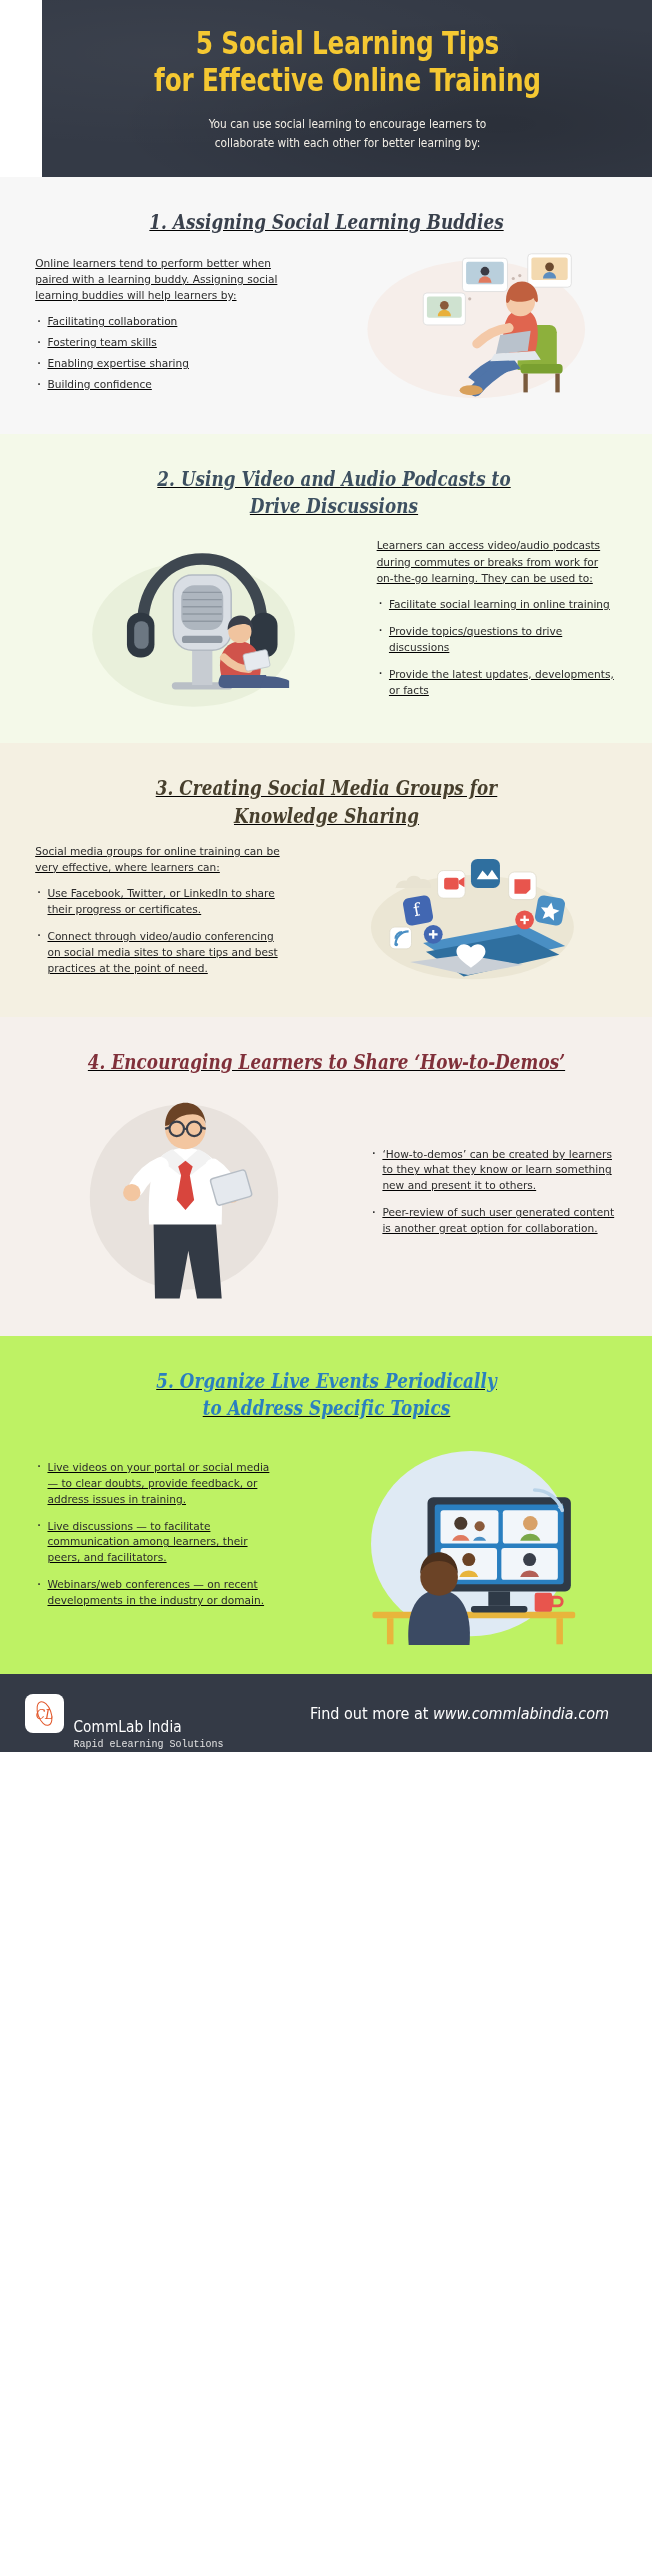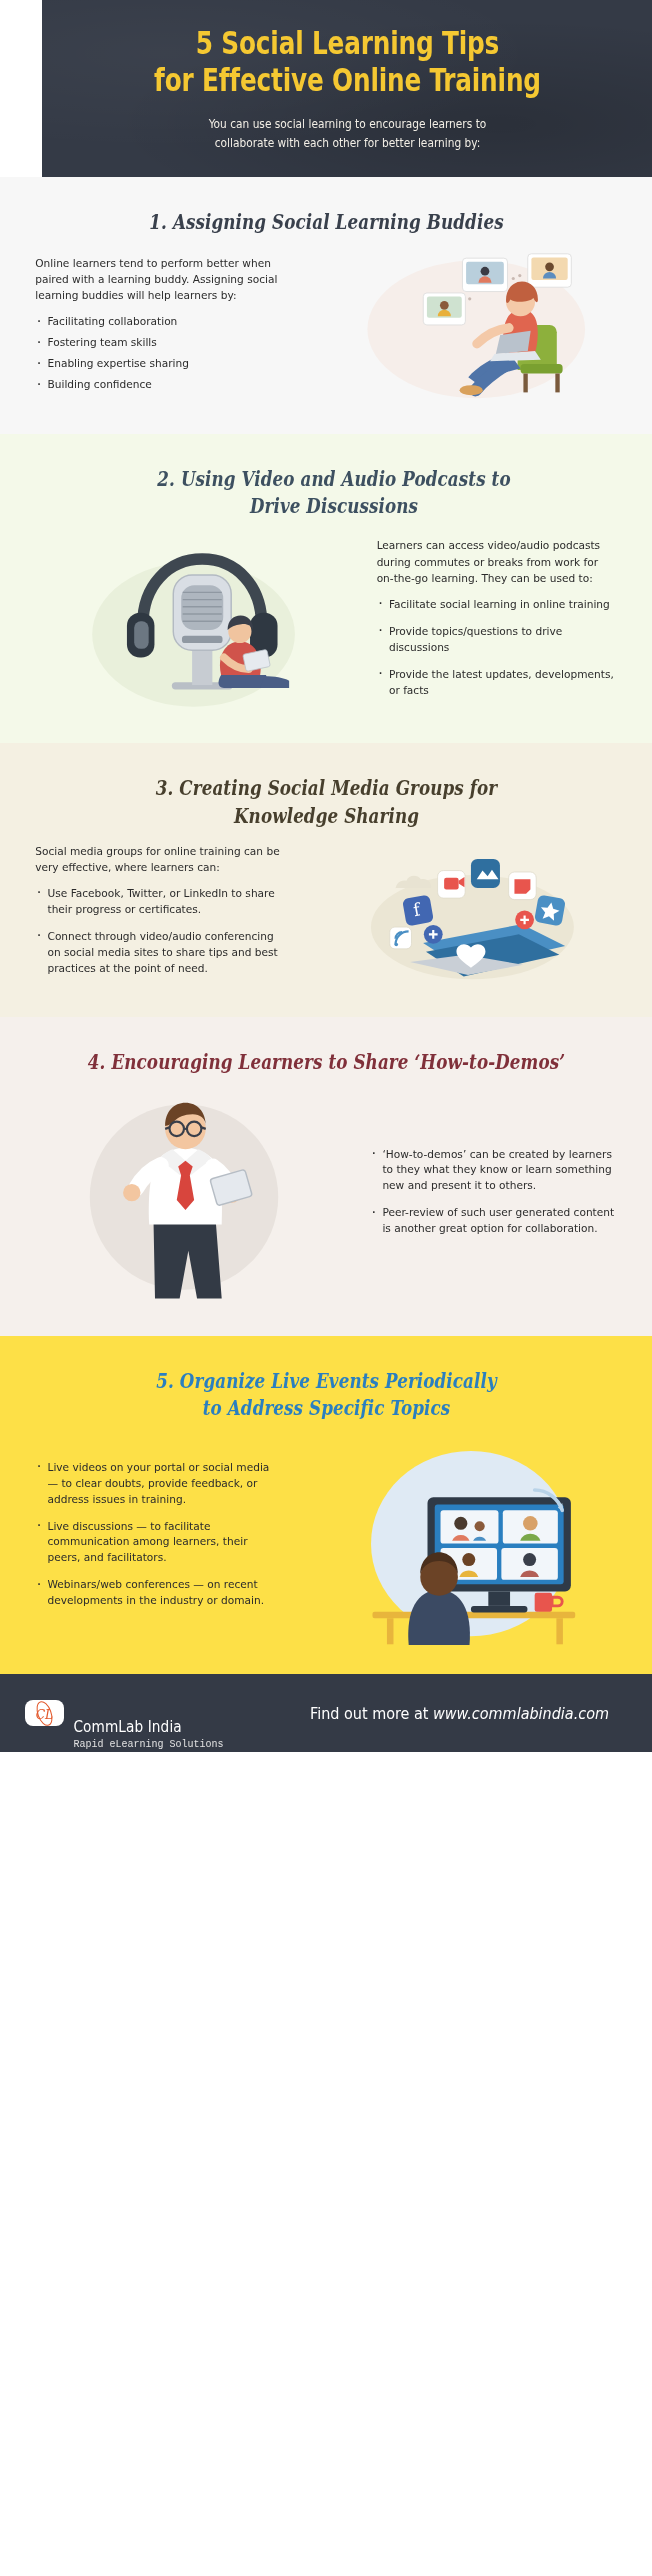--- a/index.html
+++ b/index.html
@@ -35,21 +35,21 @@
     color: #f3efe6;
     font-family: "DejaVu Sans Condensed", "Liberation Sans Narrow", "Liberation Sans", sans-serif;
     font-size: 12.7px;
     line-height: 1.5;
     margin-top: 14.5px;
     transform: scaleX(0.93);
   }
   .header-sub .line { display: block; }
 
   
-  .section { width: 653px; padding: 0 0 7.3px; }
+  .section { width: 653px; padding: 0 0 7.3px; text-decoration: underline; }
   .sec-heading {
     text-align: center;
     font-family: "DejaVu Serif Condensed", "Liberation Serif", serif;
     font-style: italic;
     font-weight: bold;
     font-size: 19.6px;
     line-height: 1.42;
     letter-spacing: 0.1px;
     padding: 32px 51px 7.3px;
     transform: scaleX(0.95);
@@ -97,34 +97,34 @@
 
   .s2 { background: #f4f9e9; padding-left: 15px; }
   .s2 .sec-heading { color: #3d5060; }
 
   .s3 { background: #f4f0e2; }
   .s3 .sec-heading { color: #473f2d; }
 
   .s4 { background: #f5f0ec; }
   .s4 .sec-heading { color: #80303a; }
 
-  .s5 { background: #fde047; }
+  .s5 { background: #bef264; }
   .s5 .sec-heading { color: #2a7fc0; }
 
   
   .footer {
     background: #343a46;
     height: 78px;
     display: flex;
     align-items: center;
     padding: 0 25px;
   }
   .brand { display: flex; align-items: center; gap: 9.4px; }
   .brand-logo {
-    width: 39px; height: 26px;
+    width: 39px; height: 39px;
     background: #ffffff;
     border-radius: 8px;
     display: flex; align-items: center; justify-content: center;
     position: relative;
   }
   .brand-names { line-height: 1.15; margin-top: 43px; }
   .brand-name {
     color: #ffffff;
     font-family: "DejaVu Sans Condensed", "Liberation Sans Narrow", "Liberation Sans", sans-serif;
     font-size: 15.2px;

